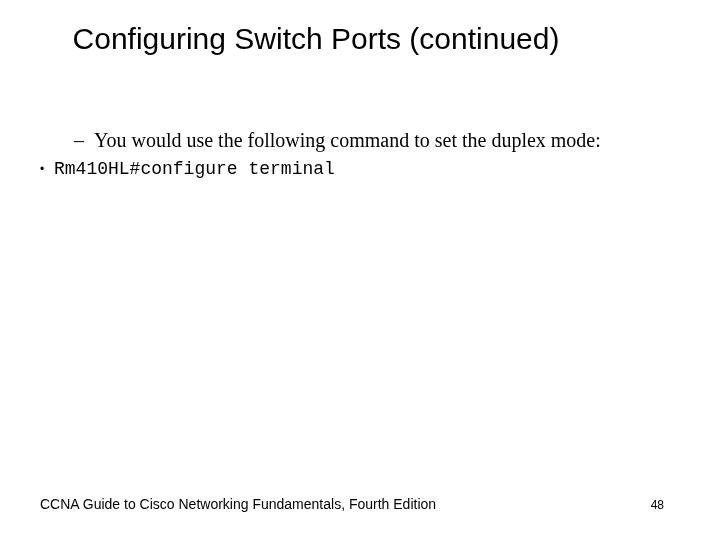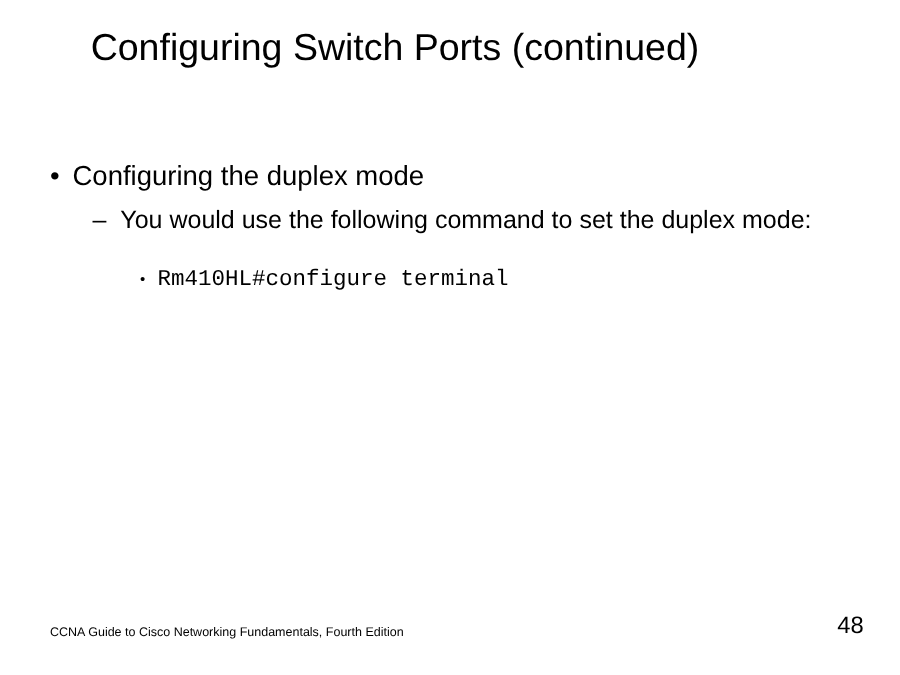--- a/index.html
+++ b/index.html
@@ -33,61 +33,58 @@
     margin-bottom: 10px;
   }
   .lvl1 .bullet {
     display: inline-block;
     width: 18px;
     text-align: left;
   }
   .lvl2 {
     font-size: 20px;
     margin-left: 34px;
-    margin-bottom: 20px;
+    margin-bottom: 2px;
     line-height: 1.25;
     text-indent: -18px;
     padding-left: 18px;
+    font-family: Liberation Serif, serif;
   }
   .lvl3 {
     font-size: 18px;
-    margin-left: 72px;
     line-height: 1.45;
   }
   .lvl3 .dot {
     display: inline-block;
     width: 14px;
     font-size: 12px;
     vertical-align: middle;
   }
   .code {
     font-family: "Courier New", Courier, monospace;
   }
   .footer-left {
     position: absolute;
     bottom: 28px;
     left: 40px;
-    font-size: 10px;
+    font-size: 14px;
   }
   .footer-right {
     position: absolute;
     bottom: 28px;
-    right: 29px;
-    font-size: 19px;
+    right: 56px;
+    font-size: 12px;
   }
 </style>
 </head>
 <body>
 
 <div class="title">Configuring Switch Ports (continued)</div>
 
 <div class="body">
-  <div class="lvl1">
-    <span class="bullet">•</span><span>Configuring the duplex mode</span>
-  </div>
   <div class="lvl2">
     –&nbsp;&nbsp;<span>You would use the following command to set the duplex mode:</span>
   </div>
   <div class="lvl3">
     <span class="dot">•</span><span class="code">Rm410HL#configure terminal</span>
   </div>
 </div>
 
 <div class="footer-left">CCNA Guide to Cisco Networking Fundamentals, Fourth Edition</div>
 <div class="footer-right">48</div>

